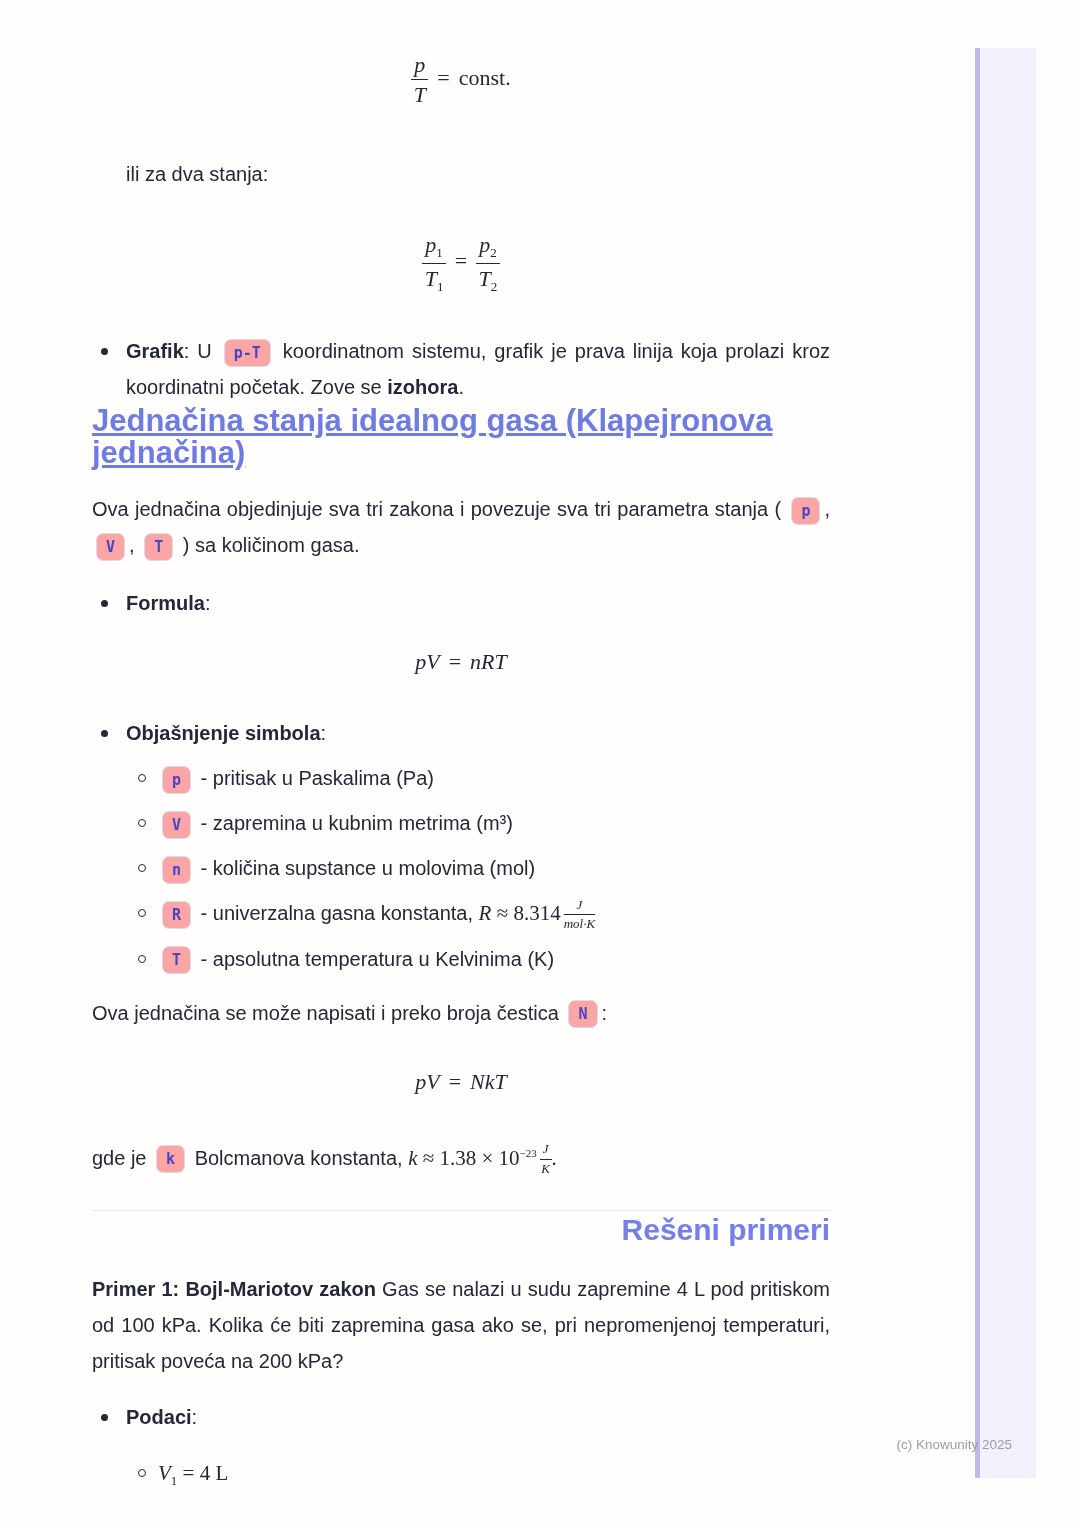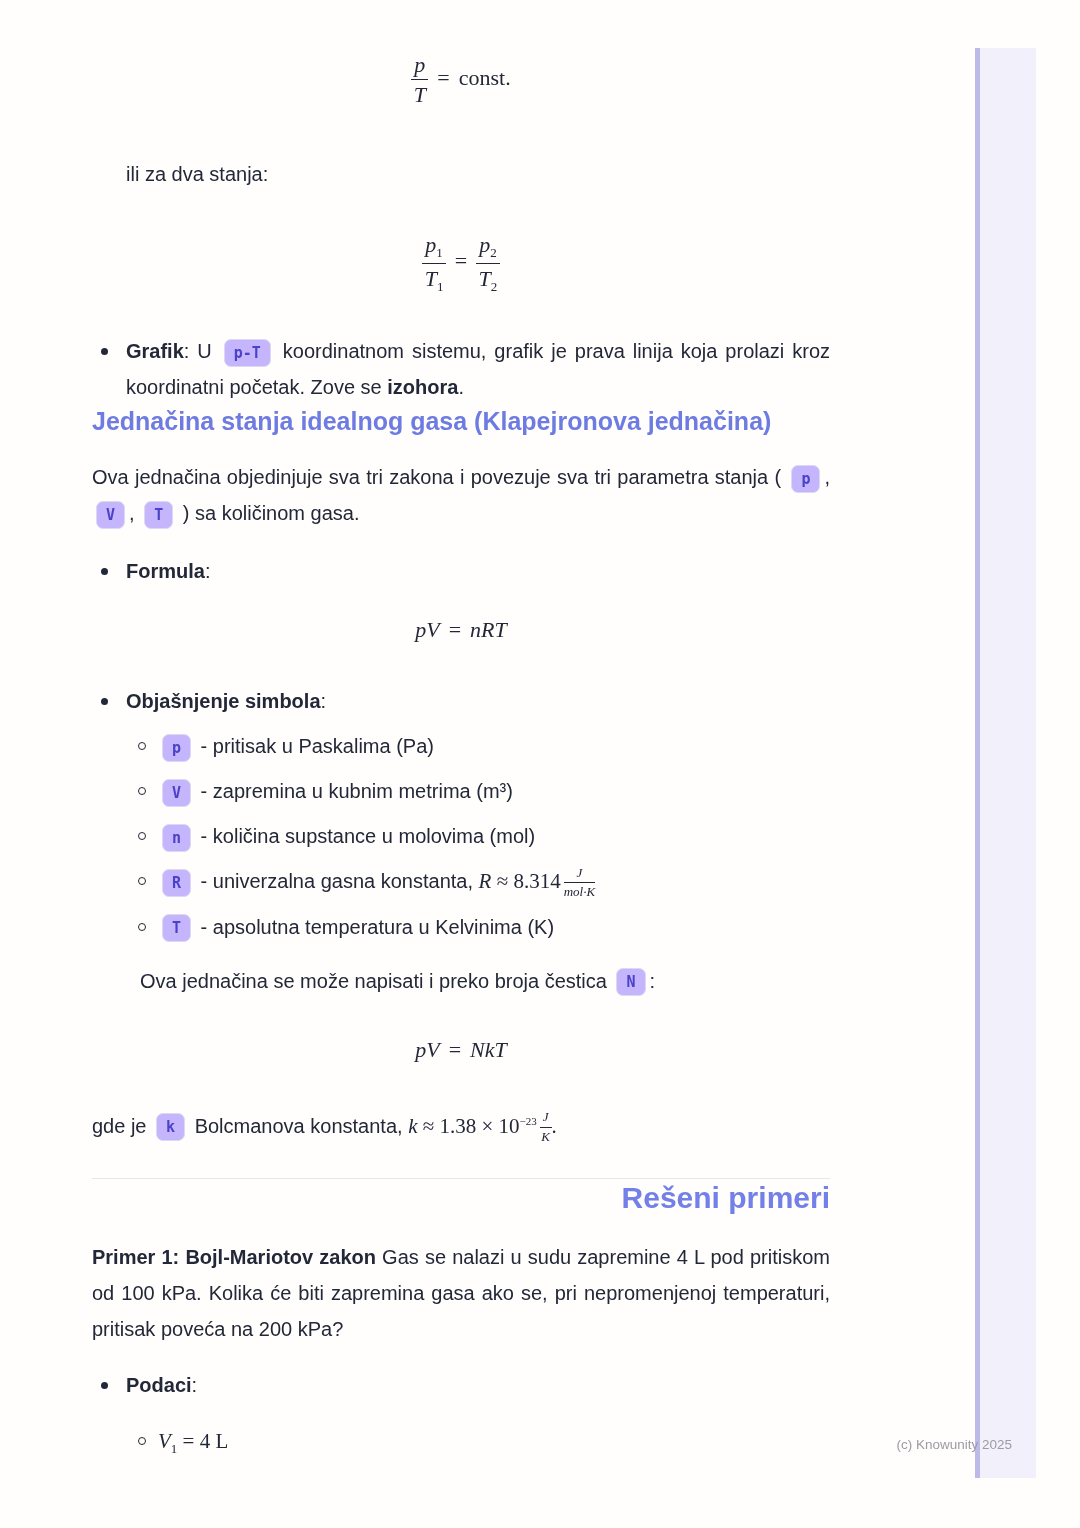--- a/index.html
+++ b/index.html
@@ -17,22 +17,22 @@
     position:absolute;
     left:92px; top:0;
     width:738px;
   }
   
   .para{line-height:36px;}
   .justify{text-align:justify;}
   .bold{font-weight:bold;}
   .indented{margin-left:34px;}
   h2.sec{
-    font-size:25px;font-weight:bold;color:#6e7ce2;
-    margin:0;line-height:32px;
+    font-size:31px;font-weight:bold;color:#6e7ce2;
+    margin:0;line-height:32px;text-decoration:underline;
   }
   h1.sec{
     font-size:30px;font-weight:bold;color:#7280e8;
     margin:0;line-height:38px;text-align:right;
   }
   .divider{height:1px;background:#e7e8ec;width:100%;}
   
   .li{position:relative;padding-left:34px;line-height:36px;}
   .li .dot{
     position:absolute;left:9px;top:15px;
@@ -45,21 +45,21 @@
     border:1.6px solid #232838;background:transparent;
     box-sizing:border-box;
   }
   
   .chip{
     display:inline-block;
     font-family:"DejaVu Sans Mono", monospace;
     font-weight:bold;
     font-size:15px;line-height:1;
     color:#4c42c6;
-    background:#c4b5fd;
+    background:#fca5a5;
     border:1px solid #ddd9f2;
     border-radius:7px;
     padding:6px 9px 5px;
     margin:0 4px;
     vertical-align:middle;
   }
   
   .math{font-family:"Liberation Serif", serif;font-size:21px;}
   .mi{font-family:"Liberation Serif", serif;font-style:italic;}
   .mr{font-family:"Liberation Serif", serif;font-style:normal;}
@@ -95,21 +95,21 @@
   .mt-f1{margin-top:52px;}
   .mt-ili{margin-top:48px;}
   .mt-f2{margin-top:40px;}
   .mt-grafik{margin-top:38px;}
   .mt-h2{margin-top:30px;}
   .mt-intro{margin-top:22px;}
   .mt-flabel{margin-top:22px;}
   .mt-f3{margin-top:30px;}
   .mt-slabel{margin-top:42px;}
   .mt-sitem{margin-top:9px;}
-  .mt-p2{margin-top:18px;margin-left:48px;}
+  .mt-p2{margin-top:18px;}
   .mt-f4{margin-top:40px;}
   .mt-p3{margin-top:42px;}
   .mt-div{margin-top:34px;}
   .mt-h1{margin-top:30px;}
   .mt-primer{margin-top:22px;}
   .mt-podaci{margin-top:20px;}
   .mt-v1{margin-top:20px;}
 </style>
 </head>
 <body>

